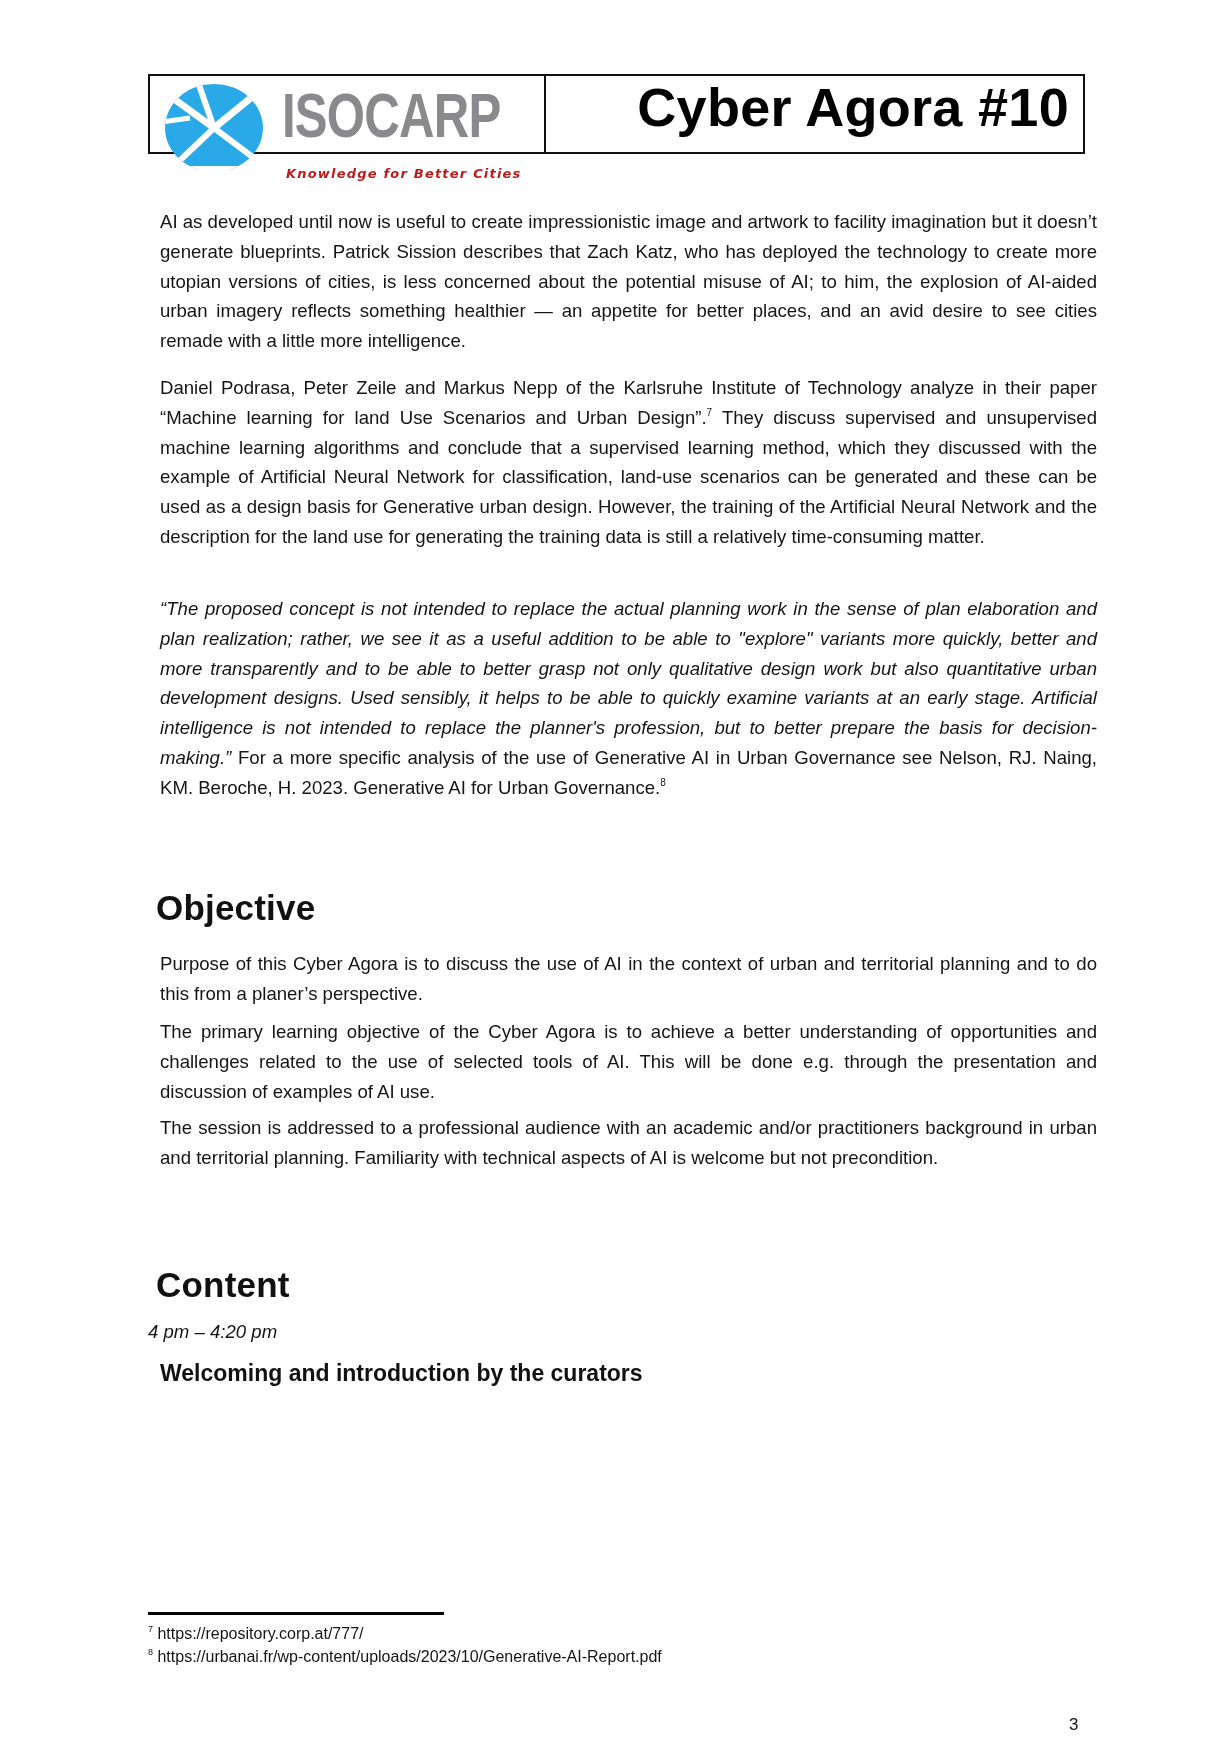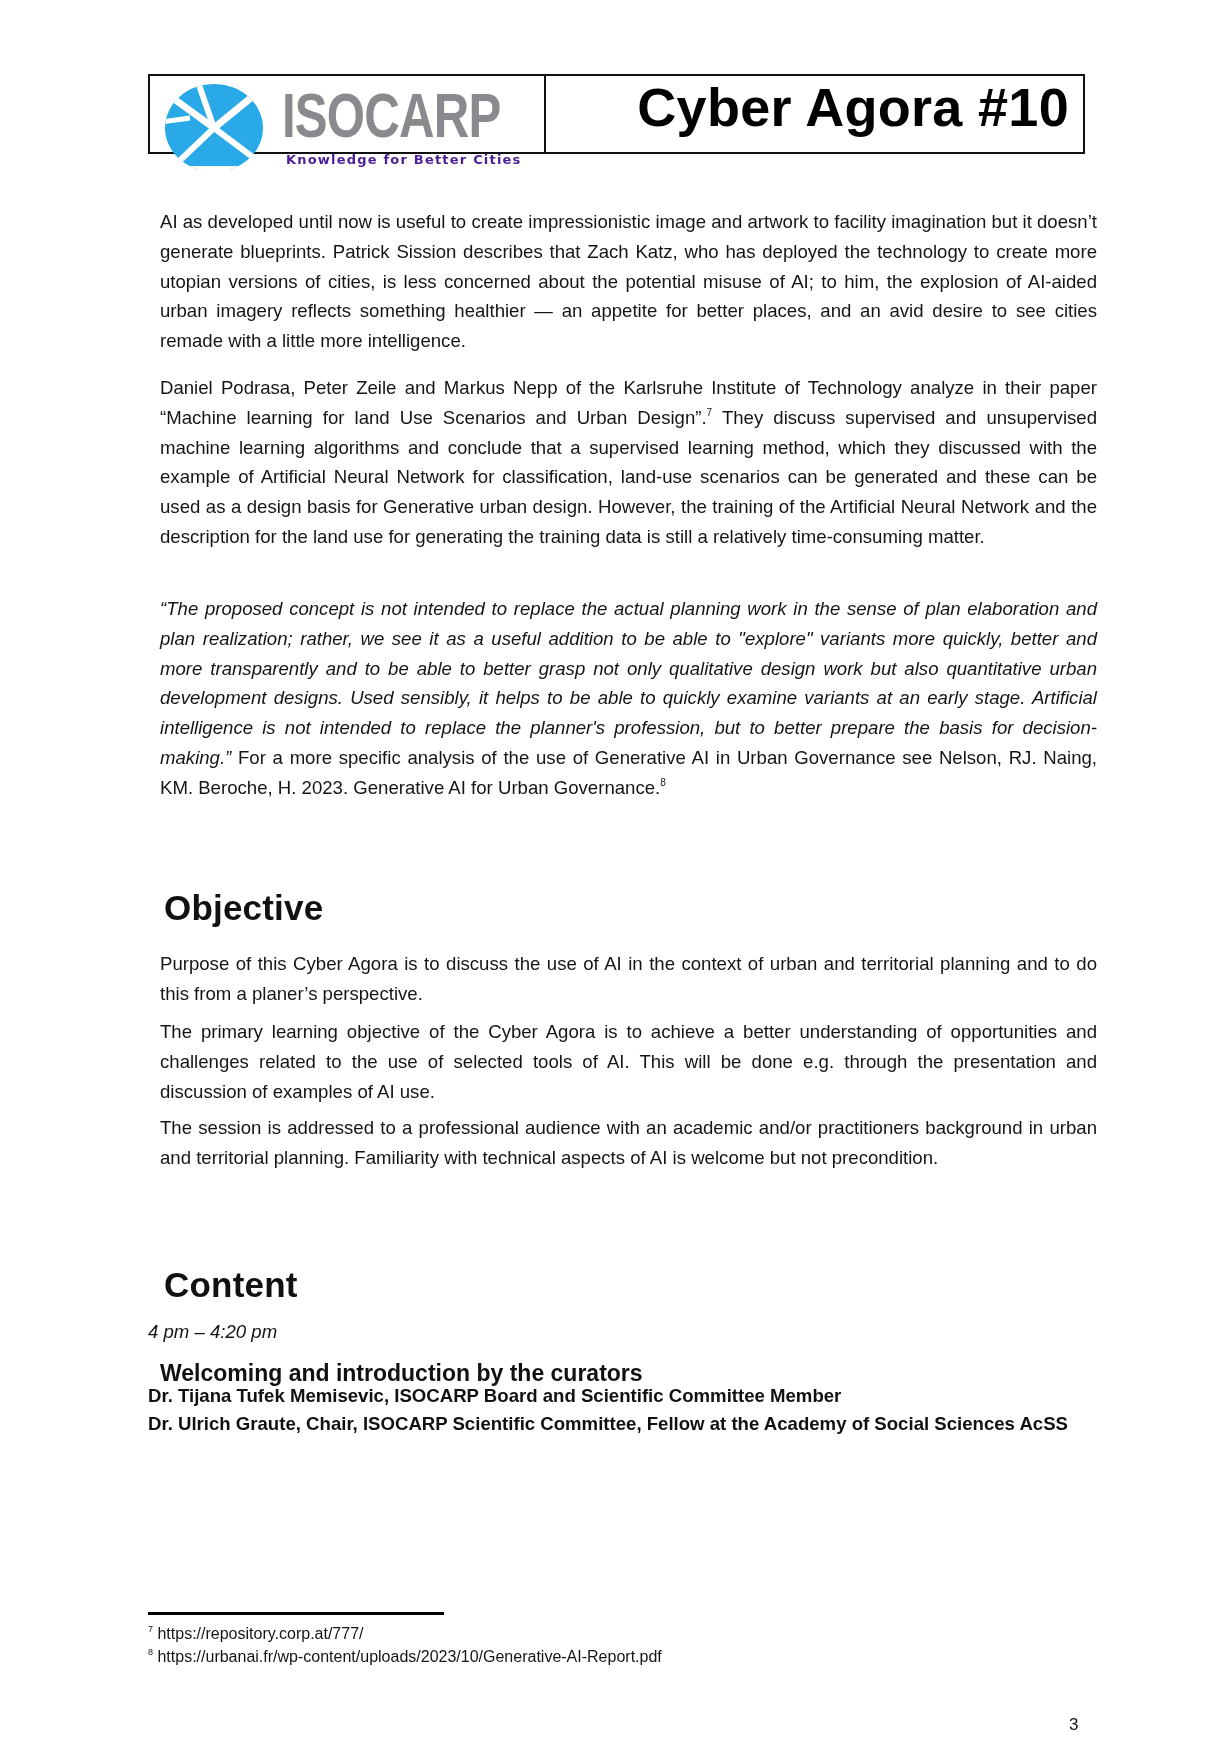--- a/index.html
+++ b/index.html
@@ -9,33 +9,33 @@
 
     
     .header { position: absolute; left: 148px; top: 74px; width: 937px; height: 80px;
       border: 2px solid #111; box-sizing: border-box; display: flex; }
     .logo-cell { width: 396px; height: 100%; border-right: 2px solid #111; box-sizing: border-box;
       position: relative; }
     .logo-mark { position: absolute; left: 12px; top: 6px; width: 104px; height: 88px; }
     .logo-word { position: absolute; left: 132px; top: 4px; font-family: "Liberation Sans", sans-serif;
       font-weight: bold; font-size: 63px; letter-spacing: -1px; color: #8a8a8e; line-height: 70px;
       transform: scaleX(0.78); transform-origin: left top; }
-    .logo-tag { position: absolute; left: 136px; top: 76px; font-family: "DejaVu Sans", sans-serif;
-      font-weight: bold; font-size: 13px; letter-spacing: 1.2px; color: #4c1d95; }
+    .logo-tag { position: absolute; left: 136px; top: 90px; font-family: "DejaVu Sans", sans-serif;
+      font-weight: bold; font-size: 13px; letter-spacing: 1.2px; color: #b91c1c; font-style: italic; }
     .title-cell { flex: 1; display: flex; align-items: flex-start; justify-content: flex-end; padding-right: 14px; }
     .title-cell h1 { margin: 0; font-family: "Liberation Sans", sans-serif; font-weight: bold;
       font-size: 54px; color: #000; letter-spacing: 0.3px; }
 
     
     .text { position: absolute; left: 160px; width: 937px; font-family: Liberation Sans, sans-serif;
       font-size: 18.6px; line-height: 29.8px; text-align: justify; color: #151515; margin: 0; }
     .text .em { font-style: italic; }
     sup { font-size: 10px; line-height: 0; vertical-align: 8px; }
 
-    .h2 { position: absolute; left: 164px; margin: 0; font-family: "Liberation Sans", sans-serif;
+    .h2 { position: absolute; left: 156px; margin: 0; font-family: "Liberation Sans", sans-serif;
       font-weight: bold; font-size: 35px; color: #111; letter-spacing: 0.2px; }
 
     .time { position: absolute; left: 148px; top: 1321px; font-size: 18.6px; margin: 0; color: #151515; font-style: italic; }
     .session-title { position: absolute; left: 148px; top: 1348px; margin: 12px; font-weight: bold;
       font-size: 23px; color: #111; }
     .people { position: absolute; left: 148px; top: 1382px; margin: 0; font-weight: bold;
       font-size: 18.6px; line-height: 28px; color: #111; width: 937px; }
 
     .fn-rule { position: absolute; left: 148px; top: 1612px; width: 296px; height: 3px; background: #000; }
     .footnotes { position: absolute; left: 148px; top: 1622px; font-size: 16px; line-height: 23px; color: #151515; }
@@ -80,24 +80,20 @@
   <p class="text" style="top:594px;"><span class="em">“The proposed concept is not intended to replace the actual planning work in the sense of plan elaboration and plan realization; rather, we see it as a useful addition to be able to "explore" variants more quickly, better and more transparently and to be able to better grasp not only qualitative design work but also quantitative urban development designs. Used sensibly, it helps to be able to quickly examine variants at an early stage. Artificial intelligence is not intended to replace the planner's profession, but to better prepare the basis for decision-making.”</span><span> For a more specific analysis of the use of Generative AI in Urban Governance see Nelson, RJ. Naing, KM. Beroche, H. 2023. Generative AI for Urban Governance.</span><sup>8</sup></p>
 
   <h2 class="h2" style="top:888px;">Objective</h2>
   <p class="text" style="top:949px;">Purpose of this Cyber Agora is to discuss the use of AI in the context of urban and territorial planning and to do this from a planer’s perspective.</p>
   <p class="text" style="top:1017px;">The primary learning objective of the Cyber Agora is to achieve a better understanding of opportunities and challenges related to the use of selected tools of AI. This will be done e.g. through the presentation and discussion of examples of AI use.</p>
   <p class="text" style="top:1113px;">The session is addressed to a professional audience with an academic and/or practitioners background in urban and territorial planning. Familiarity with technical aspects of AI is welcome but not precondition.</p>
 
   <h2 class="h2" style="top:1265px;">Content</h2>
   <p class="time">4 pm – 4:20 pm</p>
   <p class="session-title">Welcoming and introduction by the curators</p>
-  <div class="people">
-    <div>Dr. Tijana Tufek Memisevic, ISOCARP Board and Scientific Committee Member</div>
-    <div>Dr. Ulrich Graute, Chair, ISOCARP Scientific Committee, Fellow at the Academy of Social Sciences AcSS</div>
-  </div>
 
   <div class="fn-rule"></div>
   <div class="footnotes">
     <div><sup>7</sup> <span>https://repository.corp.at/777/</span></div>
     <div><sup>8</sup> <span>https://urbanai.fr/wp-content/uploads/2023/10/Generative-AI-Report.pdf</span></div>
   </div>
 
   <div class="page-num">3</div>
 </div>
 

